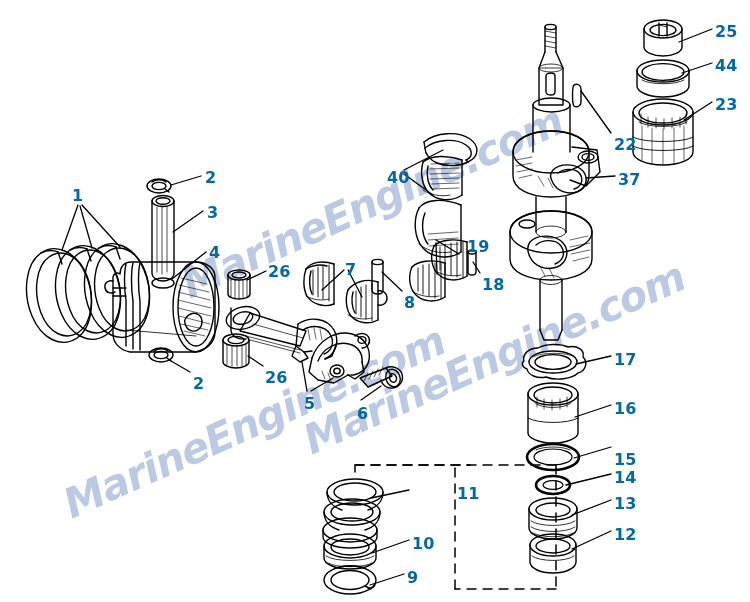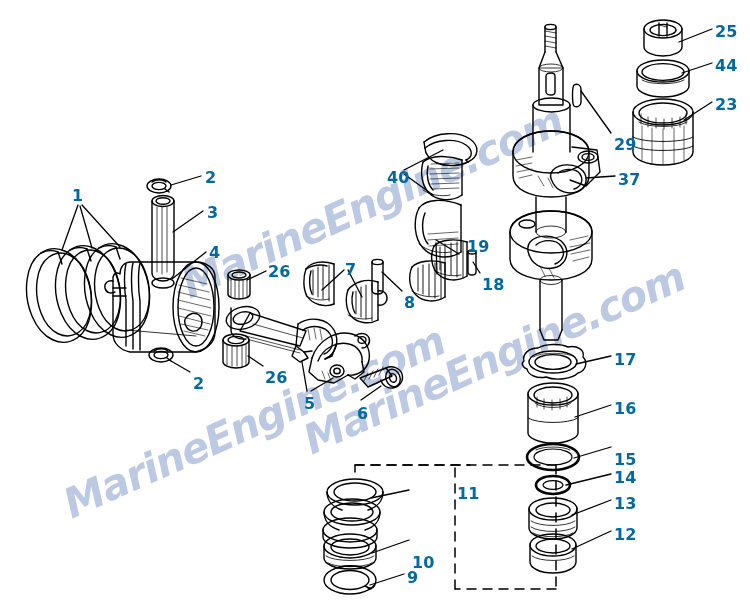--- a/index.html
+++ b/index.html
@@ -531,27 +531,27 @@
   <div class="lbl" style="left:268px; top:264px;">26</div>
   <div class="lbl" style="left:265px; top:370px;">26</div>
   <div class="lbl" style="left:345px; top:262px;">7</div>
   <div class="lbl" style="left:404px; top:295px;">8</div>
   <div class="lbl" style="left:304px; top:396px;">5</div>
   <div class="lbl" style="left:357px; top:406px;">6</div>
   <div class="lbl" style="left:387px; top:170px;">40</div>
   <div class="lbl" style="left:419px; top:239px;margin-left:48px;">19</div>
   <div class="lbl" style="left:482px; top:277px;">18</div>
   <div class="lbl" style="left:618px; top:172px;">37</div>
-  <div class="lbl" style="left:614px; top:137px;">29</div>
+  <div class="lbl" style="left:614px; top:137px;">22</div>
   <div class="lbl" style="left:715px; top:97px;">23</div>
   <div class="lbl" style="left:715px; top:58px;">44</div>
   <div class="lbl" style="left:715px; top:24px;">25</div>
   <div class="lbl" style="left:614px; top:352px;">17</div>
   <div class="lbl" style="left:614px; top:401px;">16</div>
   <div class="lbl" style="left:614px; top:452px;">15</div>
   <div class="lbl" style="left:614px; top:470px;">14</div>
   <div class="lbl" style="left:614px; top:496px;text-align:center;">13</div>
   <div class="lbl" style="left:614px; top:527px;">12</div>
   <div class="lbl" style="left:409px; top:486px;margin-left:48px;">11</div>
-  <div class="lbl" style="left:412px; top:536px;margin-top:19px;">10</div>
+  <div class="lbl" style="left:412px; top:536px;">10</div>
   <div class="lbl" style="left:407px; top:570px;">9</div>
 
 </div>
 
 </body></html>

